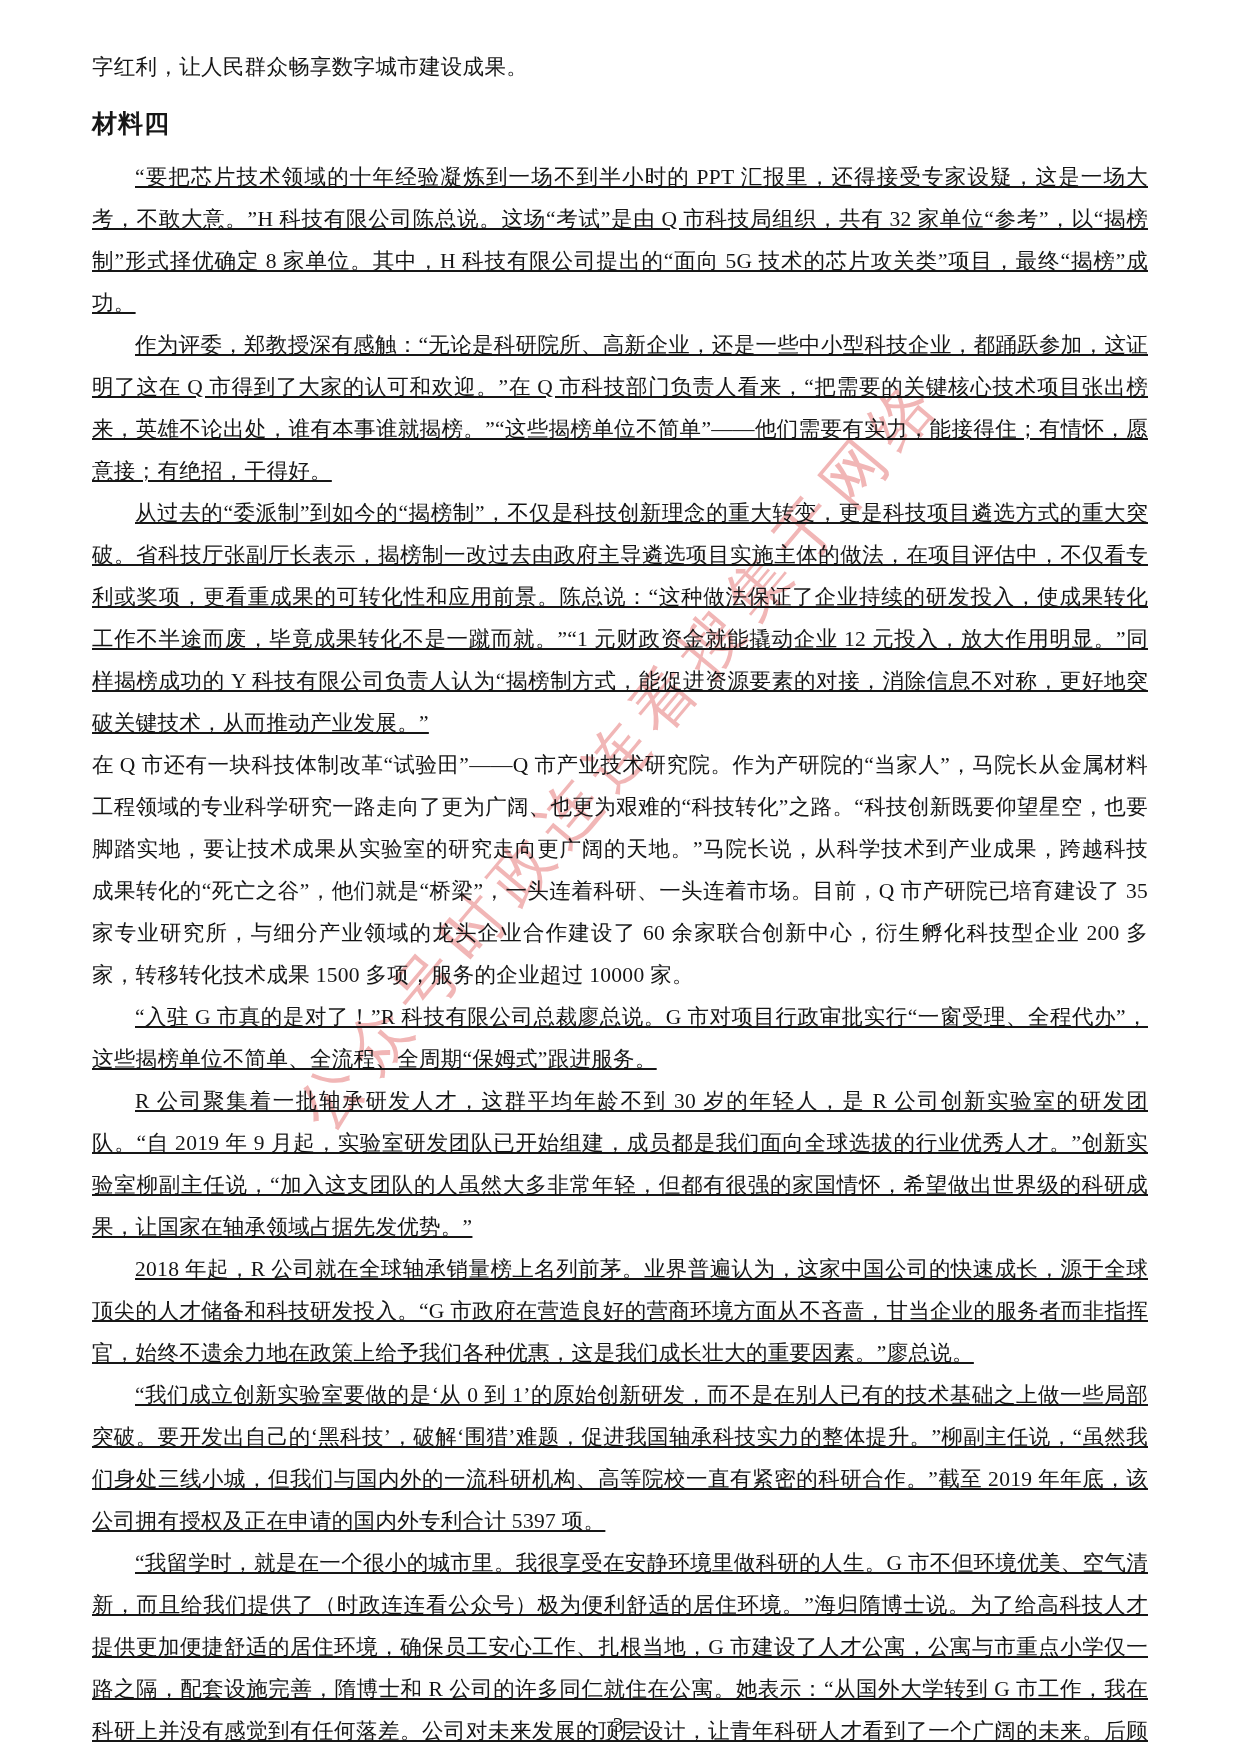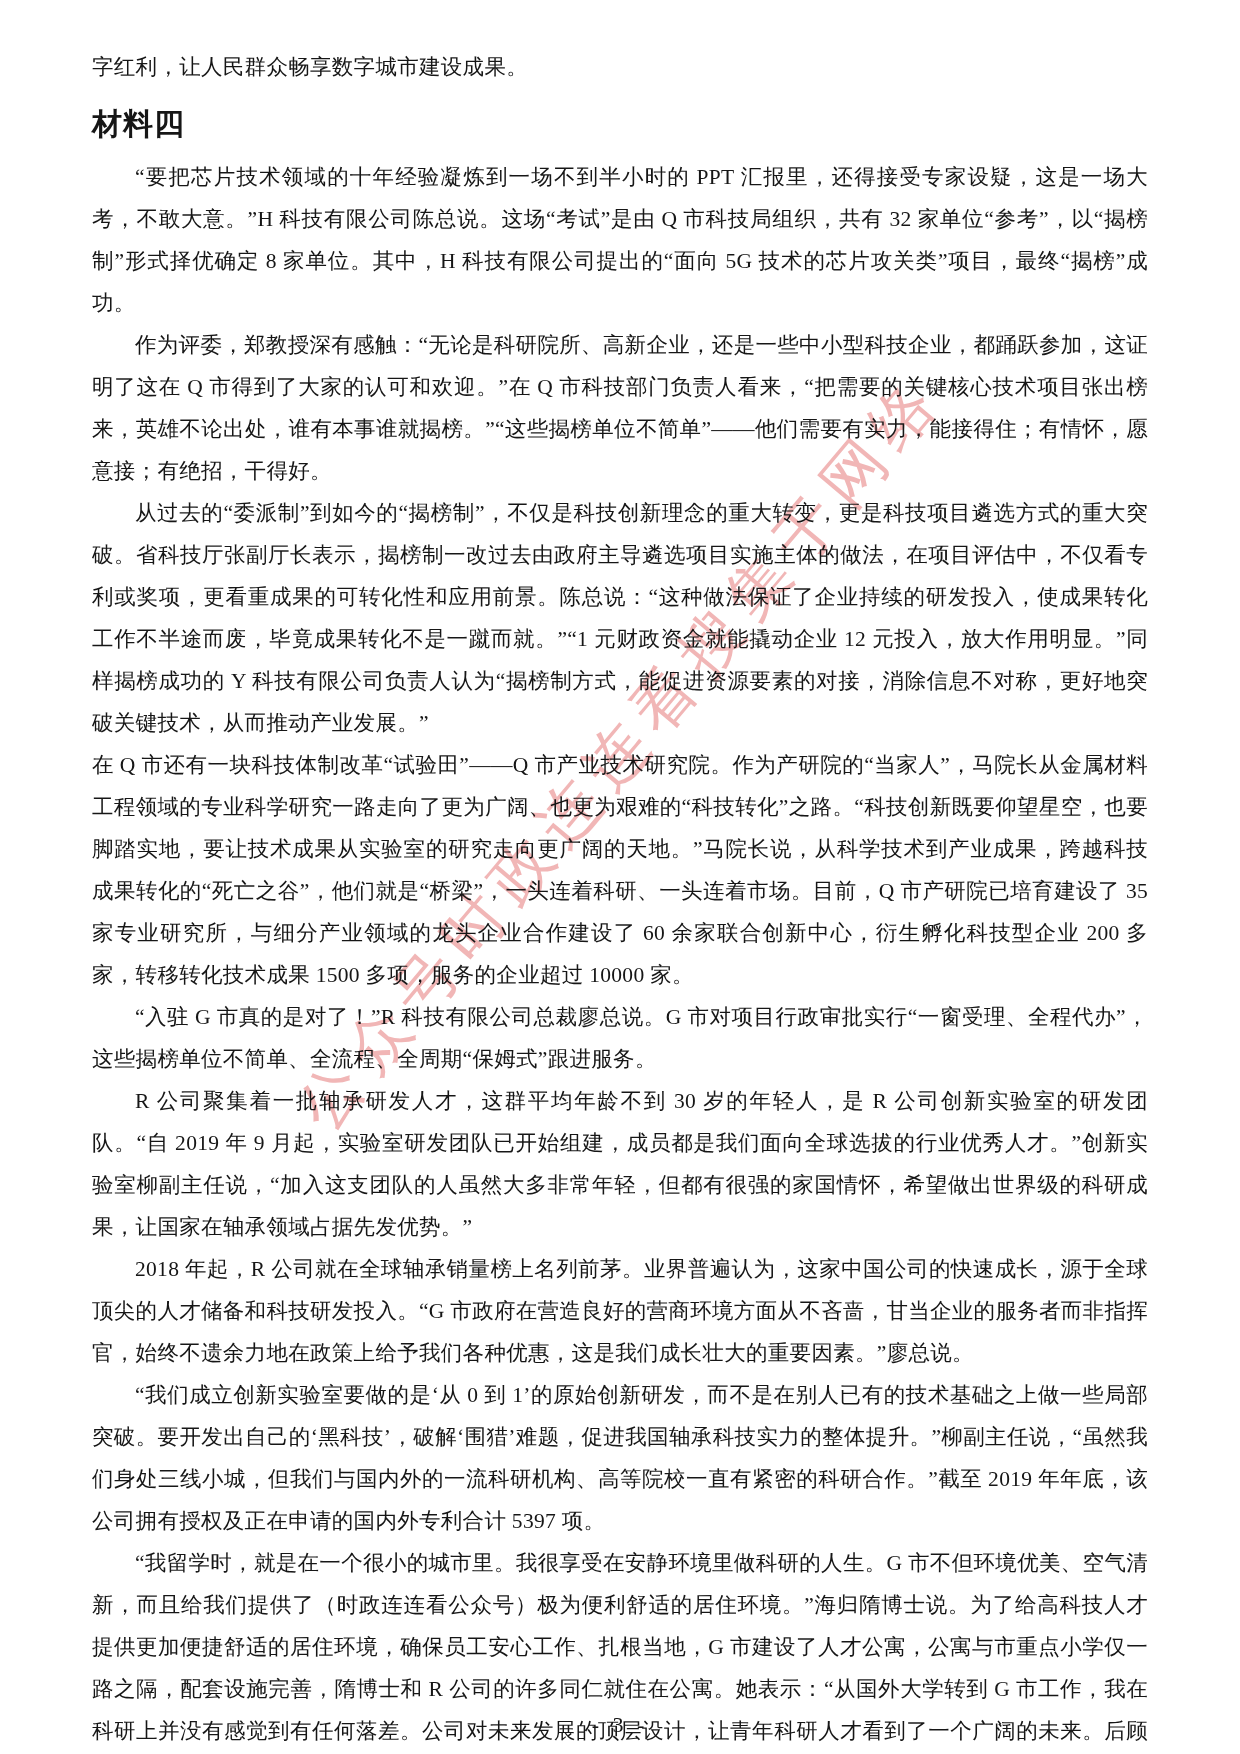--- a/index.html
+++ b/index.html
@@ -22,23 +22,23 @@
     padding: 46px 92px 0 92px;
   }
   .cont-line,
   .para {
     font-size: 21.5px;
     line-height: 42px;
     text-align: justify;
     margin: 0;
     letter-spacing: 0.3px;
   }
-  .para.indent { text-indent: 2em; }
+  .para.indent { text-indent: 2em; text-decoration: underline; }
   .material-heading {
-    font-size: 30px;
+    font-size: 25px;
     font-weight: bold;
     line-height: 40px;
     margin: 16px 0 12px 0;
     letter-spacing: 1px;
   }
   .watermark {
     position: absolute;
     z-index: 0;
     left: 40px;
     top: 710px;

